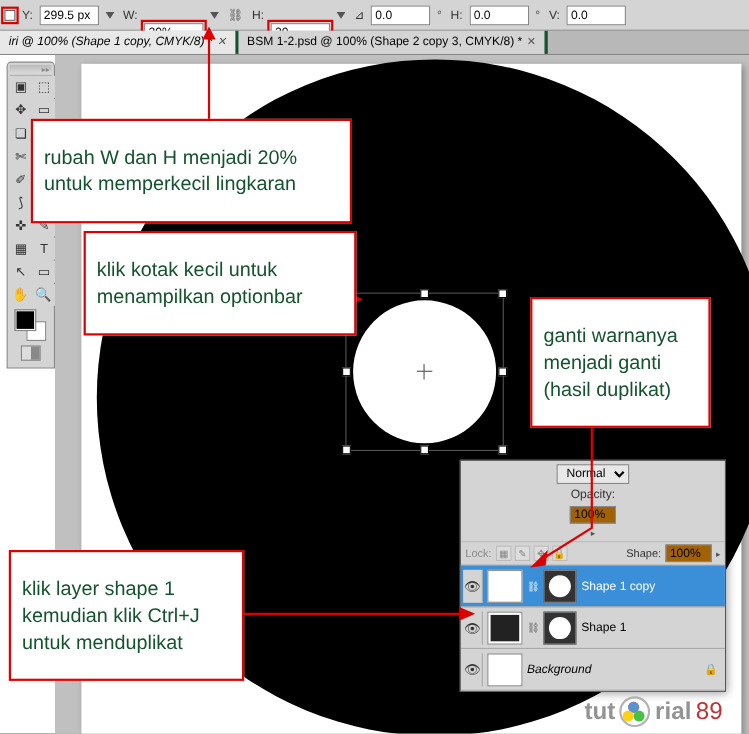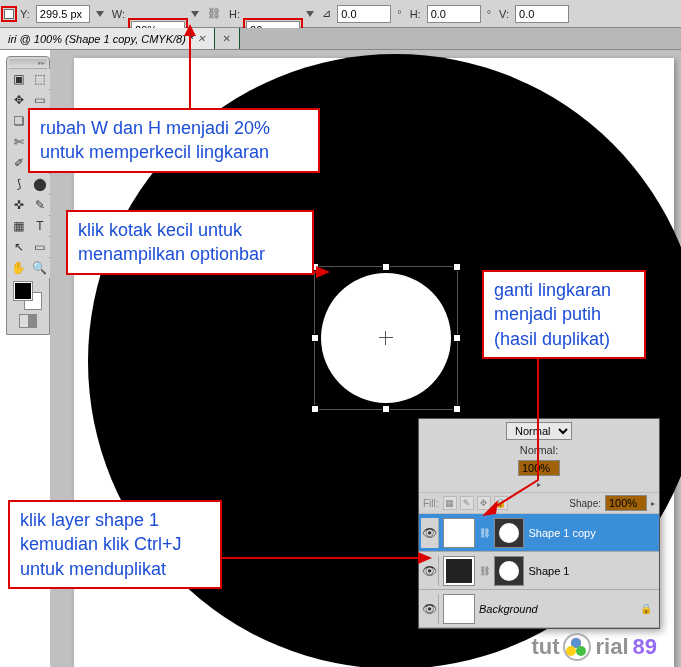--- a/index.html
+++ b/index.html
@@ -9,21 +9,21 @@
 .options-bar { position: absolute; top: 0; left: 0; right: 0; height: 28px; background: #d4d4d4; border-bottom: 1px solid #888; display: flex; align-items: center; font-size: 11px; padding-left: 4px; gap: 4px; }
 .opt-check { width: 10px; height: 10px; border: 1px solid #666; background: #fff; outline: 2px solid #d00; outline-offset: 1px; }
 .opt-label { color: #333; margin: 0 2px; }
 .opt-input { width: 54px; height: 18px; border: 1px solid #888; background: #fff; padding: 0 3px; font-size: 11px; }
 .opt-input.hl { outline: 2px solid #d00; outline-offset: 1px; margin-top: 32px; }
 .link-icon { color: #555; padding: 0 2px; }
 .tri { width: 0; height: 0; border-left: 4px solid transparent; border-right: 4px solid transparent; border-top: 6px solid #555; margin: 0 2px; }
 
 
 .tabs { position: absolute; top: 28px; left: 0; right: 0; height: 22px; background: #b8b8b8; display: flex; align-items: stretch; font-size: 11px; border-bottom: 1px solid #888; }
-.tab { padding: 4px 8px; border-right: 1px solid #14532d; background: #d4d4d4; display: flex; align-items: center; gap: 4px; cursor: pointer; }
+.tab { padding: 4px 8px; border-right: 3px solid #14532d; background: #d4d4d4; display: flex; align-items: flex-start; gap: 4px; cursor: pointer; }
 .tab.active { background: #e8e8e8; font-style: italic; }
 .tab-close { font-size: 10px; color: #555; }
 
 
 .canvas-area { position: absolute; top: 50px; left: 50px; right: 0; bottom: 0; background: #c0c0c0; overflow: hidden; }
 .artboard { position: absolute; top: 8px; left: 24px; width: 600px; height: 615px; background: #fff; box-shadow: 2px 2px 6px rgba(0,0,0,0.3); }
 .big-circle { position: absolute; top: -4px; left: 14px; width: 615px; height: 615px; border-radius: 50%; background: #000; }
 .small-circle { position: absolute; top: 215px; left: 247px; width: 130px; height: 130px; border-radius: 50%; background: #fff; }
 .transform-box { position: absolute; top: 208px; left: 240px; width: 144px; height: 144px; border: 1px solid #555; }
 .handle { position: absolute; width: 8px; height: 8px; background: #fff; border: 1px solid #000; }
@@ -67,21 +67,21 @@
 .mask-thumb { width: 30px; height: 30px; background: #333; border: 1px solid #888; position: relative; }
 .mask-thumb::after { content: ""; position: absolute; top: 4px; left: 4px; width: 20px; height: 20px; background: #fff; border-radius: 50%; }
 .mask-thumb.dark::after { background: #fff; }
 .link-i { font-size: 9px; color: #555; }
 .layer.selected .link-i { color: #fff; }
 .layer-name { flex: 1; }
 .bg-layer .layer-name { font-style: italic; }
 .lock { font-size: 10px; color: #555; padding-right: 4px; }
 
 
-.anno { position: absolute; border: 2px solid #d00; background: #fff; padding: 6px 10px; color: #1d4ed8; font-size: 18px; line-height: 1.35; z-index: 50; }
+.anno { position: absolute; border: 2px solid #d00; background: #fff; padding: 21px 10px; color: #14532d; font-size: 18px; line-height: 1.35; z-index: 50; }
 .arrow { position: absolute; z-index: 49; }
 
 
 .watermark { position: absolute; bottom: 6px; right: 24px; display: flex; align-items: center; gap: 4px; color: #888; font-size: 22px; font-weight: bold; opacity: 0.9; z-index: 5; }
 .wm-logo { width: 28px; height: 28px; border-radius: 50%; border: 2px solid #aaa; position: relative; }
 .wm-logo::before { content: ""; position: absolute; top: 3px; left: 6px; width: 10px; height: 10px; background: #e44; border-radius: 50%; }
 .wm-logo::after { content: ""; position: absolute; bottom: 3px; right: 3px; width: 10px; height: 10px; background: #3b3; border-radius: 50%; box-shadow: -10px 0 0 #fc0, -5px -8px 0 #48c; }
 
 input { font: inherit; }
 select { font: inherit; }
@@ -110,20 +110,21 @@
   <span class="opt-label">V:</span>
   <input class="opt-input" value="0.0" style="">
 </div>
 
 <div class="tabs">
   <div class="tab active">
     <span>iri @ 100% (Shape 1 copy, CMYK/8) *</span>
     <span class="tab-close">✕</span>
   </div>
   <div class="tab">
+    <span>BSM 1-2.psd @ 100% (Shape 2 copy 3, CMYK/8) *</span>
     <span class="tab-close">✕</span>
   </div>
 </div>
 
 <div class="canvas-area">
   <div class="artboard">
     <div class="big-circle"></div>
     <div class="small-circle"></div>
     <div class="transform-box">
       <div class="handle h-tl"></div>
@@ -170,26 +171,26 @@
     </div>
     <div class="mode-toggle"></div>
   </div>
 </div>
 
 <div class="layers-panel">
   <div class="panel-row">
     <select class="blend-select">
       <option>Normal</option>
     </select>
-    <span class="opa-label">Normal:</span>
+    <span class="opa-label">Opacity:</span>
     <input class="opa-input" value="100%" style="">
     <span style="font-size:8px;color:#555">▸</span>
   </div>
   <div class="lock-row">
-    <span>Fill:</span>
+    <span>Lock:</span>
     <div class="lock-icons">
       <div class="lock-i">▦</div>
       <div class="lock-i">✎</div>
       <div class="lock-i">✥</div>
       <div class="lock-i">🔒</div>
     </div>
     <span style="flex:1"></span>
     <span class="opa-label">Shape:</span>
     <input class="opa-input" value="100%" style="">
     <span style="font-size:8px;color:#555">▸</span>
@@ -219,42 +220,42 @@
 </div>
 
 <div class="anno" style="top:108px;left:28px;width:292px">
   <span>rubah W dan H menjadi 20% untuk memperkecil lingkaran</span>
 </div>
 <svg class="arrow" style="top:24px;left:170px" width="40" height="86">
   <line x1="20" y1="86" x2="20" y2="6" stroke="#d00" stroke-width="2"></line>
   <polygon points="20,0 14,12 26,12" fill="#d00"></polygon>
 </svg>
 
-<div class="anno" style="top:210px;left:66px;width:248px">
+<div class="anno" style="top:210px;left:76px;width:248px">
   <span>klik kotak kecil untuk menampilkan optionbar</span>
 </div>
 <svg class="arrow" style="top:262px;left:260px" width="70" height="20">
   <line x1="0" y1="10" x2="58" y2="10" stroke="#d00" stroke-width="2"></line>
   <polygon points="70,10 56,4 56,16" fill="#d00"></polygon>
 </svg>
 
 <div class="anno" style="top:270px;left:482px;width:164px">
-  <span>ganti lingkaran menjadi putih (hasil duplikat)</span>
+  <span>ganti warnanya menjadi ganti (hasil duplikat)</span>
 </div>
 <svg class="arrow" style="top:350px;left:478px" width="70" height="170">
   <path d="M60 0 L60 130 L12 160" stroke="#d00" stroke-width="2" fill="none"></path>
   <polygon points="4,166 20,150 18,164" fill="#d00"></polygon>
 </svg>
 
 <div class="anno" style="top:500px;left:8px;width:214px">
   <span>klik layer shape 1 kemudian klik Ctrl+J untuk menduplikat</span>
 </div>
 <svg class="arrow" style="top:548px;left:222px" width="210" height="20">
   <line x1="0" y1="10" x2="198" y2="10" stroke="#d00" stroke-width="2"></line>
   <polygon points="210,10 196,4 196,16" fill="#d00"></polygon>
 </svg>
 
 <div class="watermark">
   <span>tut</span>
   <div class="wm-logo"></div>
   <span>rial</span>
-  <span style="color:#8b5cf6;font-weight:bold">89</span>
+  <span style="color:#b91c1c;font-weight:normal">89</span>
 </div>
 
 </body></html>

